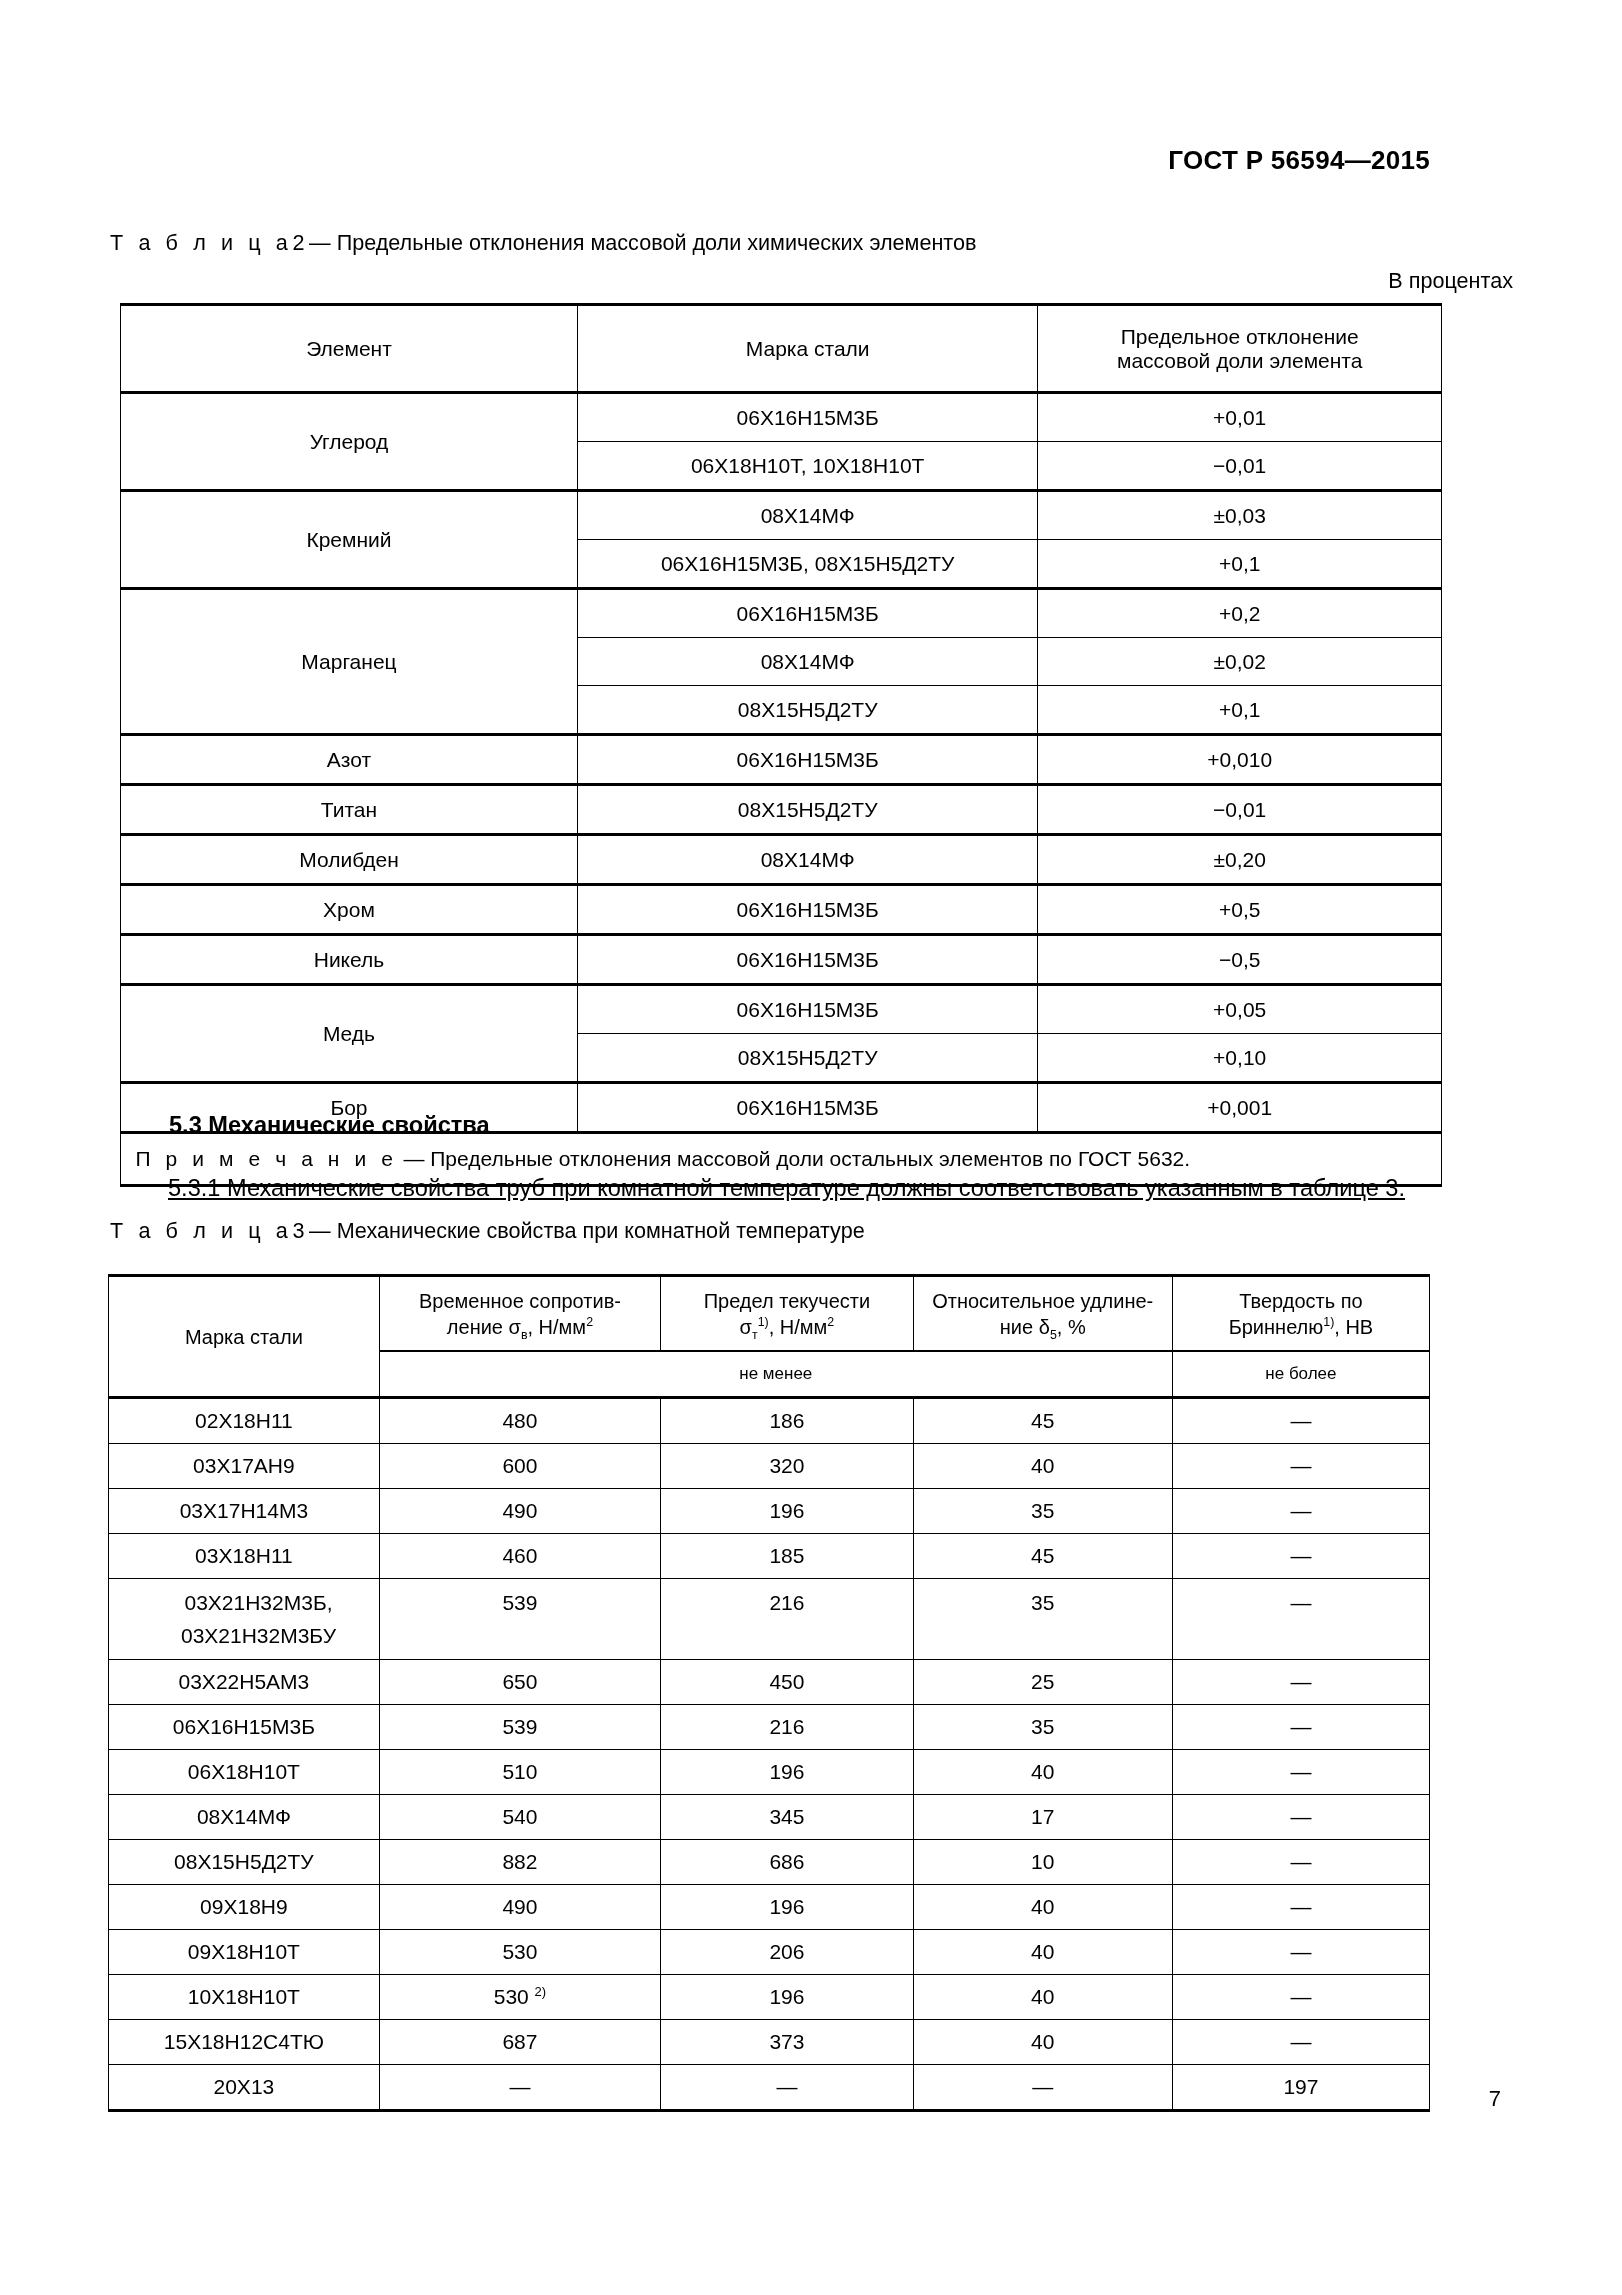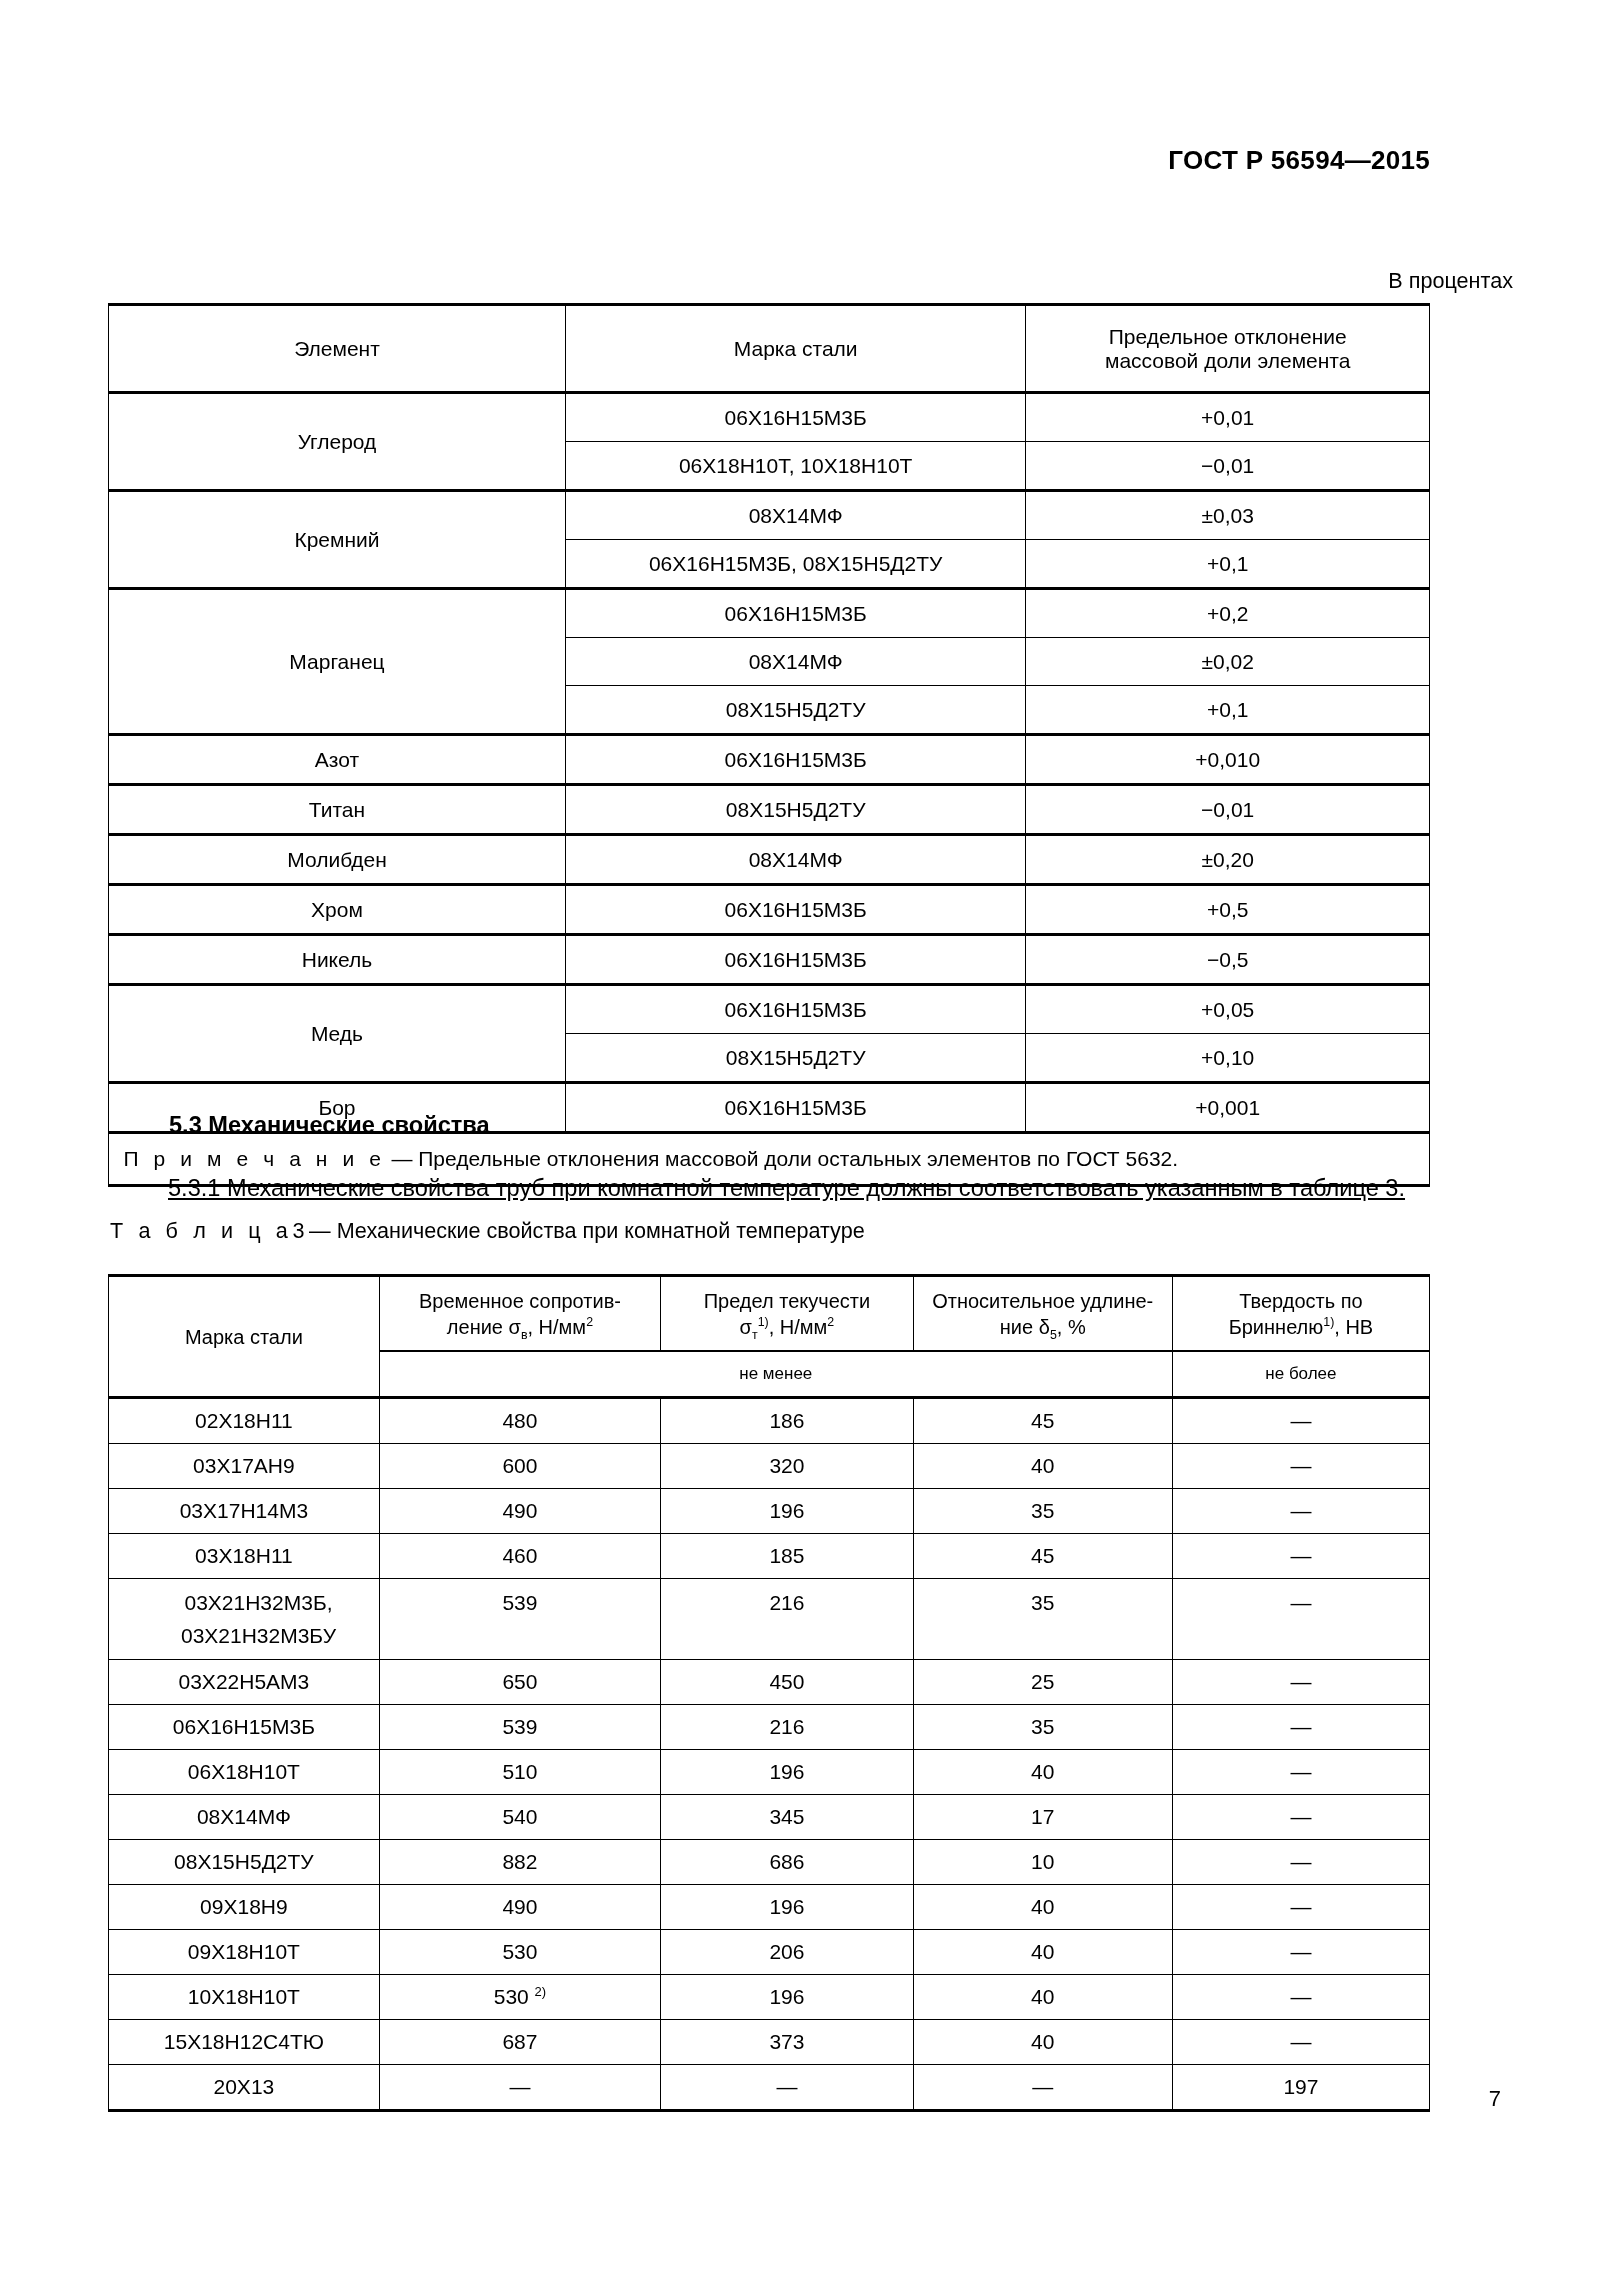--- a/index.html
+++ b/index.html
@@ -63,21 +63,21 @@
     border-top-width: 3.3px;
   }
   table.gost .thickbottom {
     border-bottom-width: 3.3px;
   }
   .c { text-align: center; }
   .l { text-align: center; }
 
   
   #table2 {
-    left: 108px;
+    left: 120px;
     top: 303px;
     width: 1322px;
     border-top: 3.3px solid #000;
   }
   #table2 .col-el  { width: 458px; }
   #table2 .col-mk  { width: 458px; }
   #table2 .col-dev { width: 399px; }
   #table2 thead td {
     height: 85px;
     border-bottom-width: 3.3px;
@@ -140,20 +140,23 @@
     font-size: 22px;
   }
 </style>
 </head>
 <body>
 
 <div class="page">
 
   <div class="doc-header">ГОСТ Р 56594—2015</div>
 
+  <div class="table-caption" style="top:230px;">
+    <span class="spaced">Т а б л и ц а</span><span class="spaced">2</span><span>—</span> <span>Предельные отклонения массовой доли химических элементов</span>
+  </div>
 
   <div class="units-line" style="top:268px;">В процентах</div>
 
   <table class="gost" id="table2">
     <thead>
       <tr>
         <td class="c col-el">Элемент</td>
         <td class="c col-mk">Марка стали</td>
         <td class="c col-dev">
           <div>Предельное отклонение</div>

